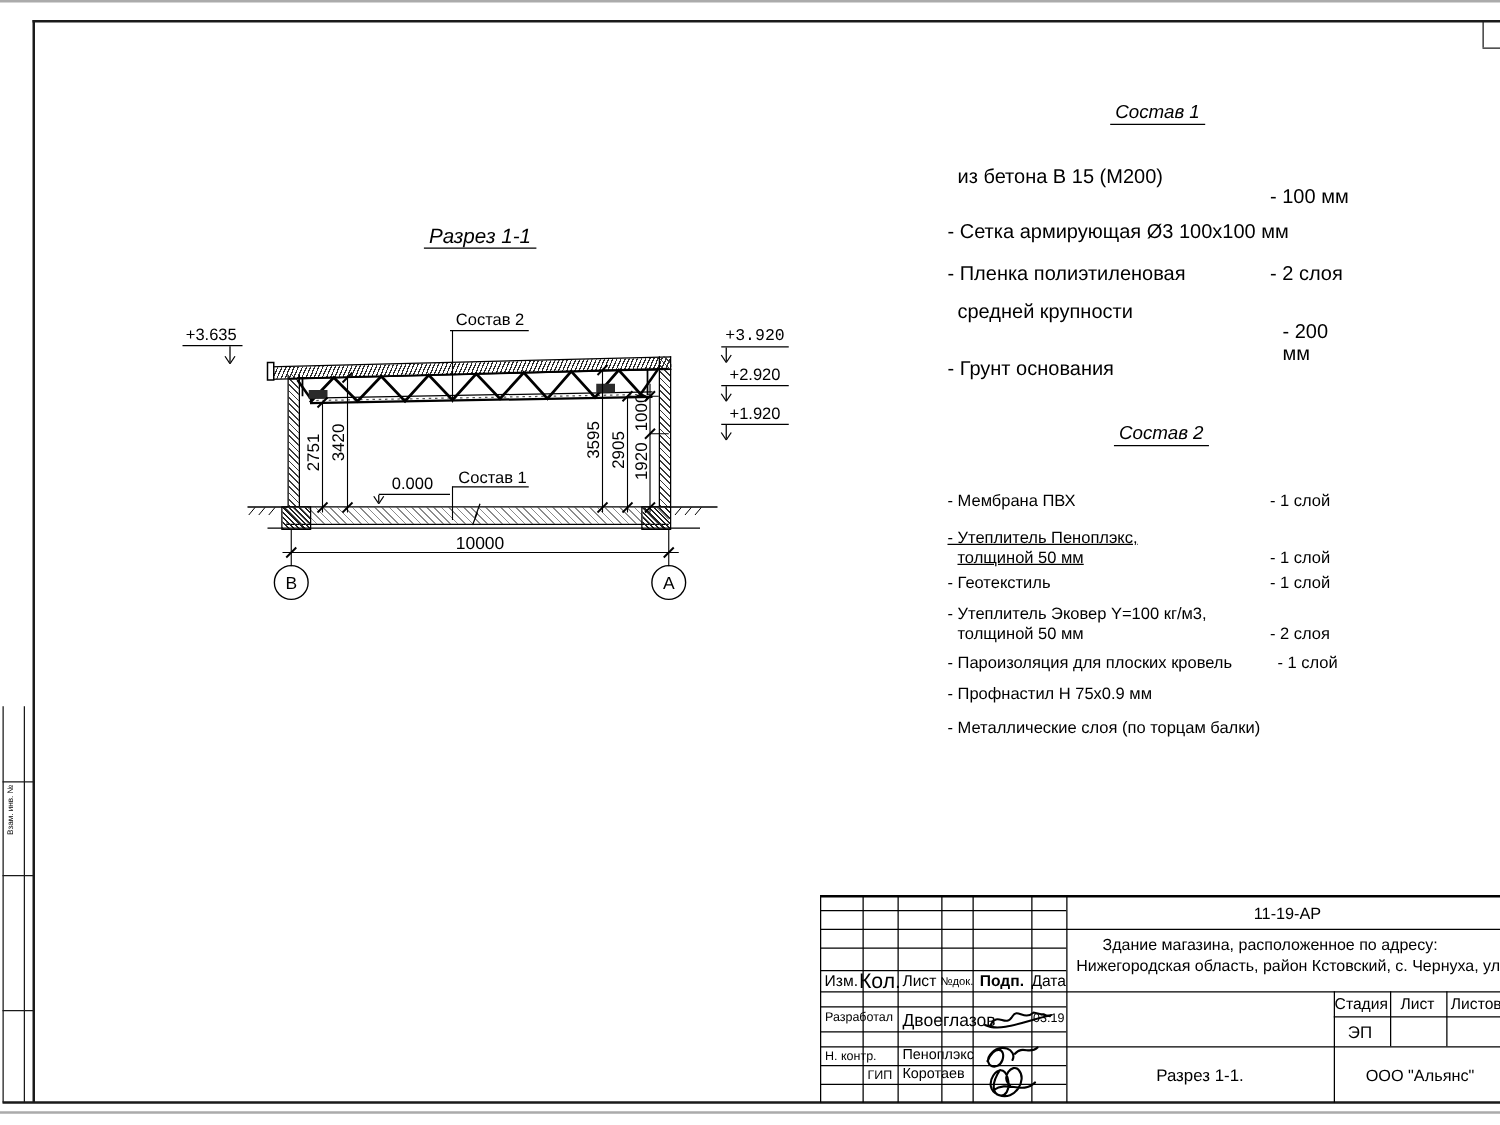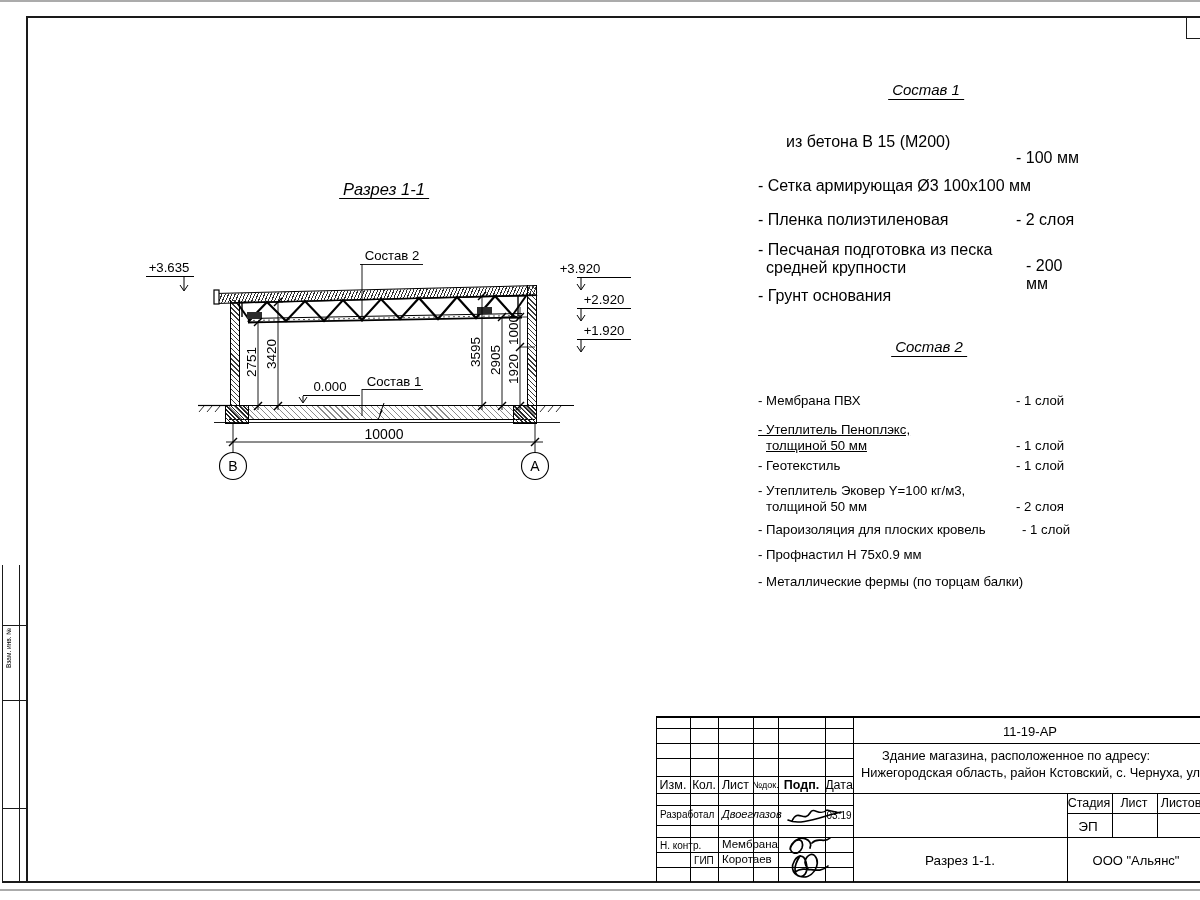--- a/index.html
+++ b/index.html
@@ -170,48 +170,47 @@
       <circle cx="233" cy="466" r="13.5"></circle>
       <circle cx="535" cy="466" r="13.5"></circle>
     </g>
   </g>
 </svg>
 
 <div class="txt ctr" style="left:392px;top:256px;">Состав 2</div>
 <div class="txt ctr" style="left:394px;top:382px;">Состав 1</div>
 <div class="txt ctr" style="left:330px;top:387px;">0.000</div>
 <div class="txt ctr" style="left:169px;top:268px;">+3.635</div>
-<div class="txt ctr" style="left:580px;top:269px;">+3.920</div>
+<div class="txt ctr" style="left:604px;top:269px;font-family:Liberation Mono, monospace;">+3.920</div>
 <div class="txt ctr" style="left:604px;top:300px;">+2.920</div>
 <div class="txt ctr" style="left:604px;top:331px;">+1.920</div>
 <div class="vdim" style="left:251px;top:362px;">2751</div>
 <div class="vdim" style="left:271px;top:354px;">3420</div>
 <div class="vdim" style="left:475px;top:352px;">3595</div>
 <div class="vdim" style="left:495px;top:360px;">2905</div>
 <div class="vdim" style="left:513px;top:369px;">1920</div>
 <div class="vdim" style="left:513px;top:330px;">1000</div>
 <div class="txt ctr" style="left:384px;top:434px;font-size:14px;">10000</div>
 <div class="txt ctr" style="left:233px;top:466px;font-size:14px;">В</div>
 <div class="txt ctr" style="left:535px;top:466px;font-size:14px;">А</div>
 
 <div class="txt ittl ctr" style="left:926px;top:91px;font-size:15px;">Состав 1</div>
 <div class="abs" style="left:758px;top:133px;width:330px;">
   <div class="abs" style="left:0;top:0;width:330px;">
-    <div style="padding-left:8px;margin-left:20px;">из бетона В 15 (М200)</div>
+    <div style="padding-left:8px;">из бетона В 15 (М200)</div>
     <span class="abs" style="left:258px;top:16px;">- 100 мм</span>
   </div>
   <div class="abs" style="left:0;top:44px;width:330px;">
     <div>- Сетка армирующая Ø3 100х100 мм</div>
   </div>
   <div class="abs" style="left:0;top:78px;width:330px;">
     <div>- Пленка полиэтиленовая</div>
     <span class="abs" style="left:258px;top:0;">-  2 слоя</span>
   </div>
   <div class="abs" style="left:0;top:108px;width:330px;">
-    <div>- Песчаная подготовка из песка</div>
     <div style="padding-left:8px;">средней крупности</div>
     <span class="abs" style="left:268px;top:16px;">- 200 мм</span>
   </div>
   <div class="abs" style="left:0;top:154px;width:330px;">
     <div>- Грунт основания</div>
   </div>
 </div>
 
 <div class="txt ittl ctr" style="left:929px;top:348px;font-size:15px;">Состав 2</div>
 <div class="abs" style="left:758px;top:393px;width:340px;font-size:13.2px;line-height:16px;">
@@ -234,21 +233,21 @@
     <span class="abs" style="left:258px;top:16px;">- 2 слоя</span>
   </div>
   <div class="abs" style="left:0;top:129px;width:340px;">
     <div>- Пароизоляция для плоских кровель</div>
     <span class="abs" style="left:264px;top:0;">- 1 слой</span>
   </div>
   <div class="abs" style="left:0;top:154px;width:340px;">
     <div>- Профнастил Н 75х0.9 мм</div>
   </div>
   <div class="abs" style="left:0;top:181px;width:340px;">
-    <div>- Металлические фермы (по торцам балки)</div>
+    <div>- Металлические слоя (по торцам балки)</div>
   </div>
 </div>
 
 <div>
 
   <div class="cellline" style="left:655.5px;top:716px;width:1.6px;height:166px;"></div>
   <div class="cellline" style="left:655.5px;top:716px;width:545px;height:1.6px;"></div>
   <div class="cellline" style="left:852.5px;top:716px;width:1.6px;height:166px;"></div>
 
   <div class="cellline" style="left:690px;top:716px;width:1px;height:166px;"></div>
@@ -267,31 +266,31 @@
   <div class="cellline" style="left:656px;top:837px;width:544px;height:1px;"></div>
   <div class="cellline" style="left:656px;top:852px;width:197px;height:1px;"></div>
   <div class="cellline" style="left:656px;top:867px;width:197px;height:1px;"></div>
 
   <div class="cellline" style="left:1067px;top:793px;width:1.4px;height:89px;"></div>
   <div class="cellline" style="left:1112px;top:793px;width:1px;height:44px;"></div>
   <div class="cellline" style="left:1157px;top:793px;width:1px;height:44px;"></div>
   <div class="cellline" style="left:1067px;top:813px;width:133px;height:1px;"></div>
 
   <div class="tb ctr" style="left:673px;top:785px;font-size:12.5px;">Изм.</div>
-  <div class="tb ctr" style="left:704px;top:785px;font-size:12px;">Кол.</div>
+  <div class="tb ctr" style="left:704px;top:785px;font-size:17px;">Кол.</div>
   <div class="tb ctr" style="left:735.5px;top:785px;font-size:12.5px;">Лист</div>
   <div class="tb ctr" style="left:765.5px;top:785px;font-size:9px;">№док.</div>
   <div class="tb ctr" style="left:801.5px;top:785px;font-size:12.5px;font-weight:bold;">Подп.</div>
   <div class="tb ctr" style="left:839px;top:785px;font-size:12.5px;">Дата</div>
 
   <div class="tb" style="left:660px;top:809px;font-size:10px;">Разработал</div>
-  <div class="tb" style="left:722px;top:808px;font-size:11px;font-style:italic;">Двоеглазов</div>
+  <div class="tb" style="left:722px;top:808px;font-size:14px;">Двоеглазов</div>
   <div class="tb ctr" style="left:839px;top:815px;font-size:10px;">03.19</div>
   <div class="tb" style="left:660px;top:840px;font-size:10px;">Н. контр.</div>
-  <div class="tb" style="left:722px;top:838px;font-size:11.5px;">Мембрана</div>
+  <div class="tb" style="left:722px;top:838px;font-size:11.5px;">Пеноплэкс</div>
   <div class="tb" style="left:660px;top:855px;font-size:10px;padding-left:34px;">ГИП</div>
   <div class="tb" style="left:722px;top:853px;font-size:11.5px;">Коротаев</div>
 
   <svg width="1200" height="900" viewBox="0 0 1200 900" style="pointer-events:none;">
     <g stroke="#000" fill="none" stroke-linecap="round">
       <path stroke-width="1.6" d="M792 821 C798 808,804 823,810 813 C814 806,819 817,827 810 L840 813 M788 820 C800 826,820 817,841 812"></path>
       <path stroke-width="1.7" d="M790 849 C795 836,805 838,802 848 C798 858,786 852,792 844 C800 833,814 840,810 848 M812 843 C818 836,824 844,830 838"></path>
       <path stroke-width="1.7" d="M800 856 C784 880,812 884,806 862 C801 845,783 870,799 876 C812 881,822 864,815 856 C810 850,800 862,808 868 M795 872 C806 864,818 876,828 866"></path>
     </g>
   </svg>

